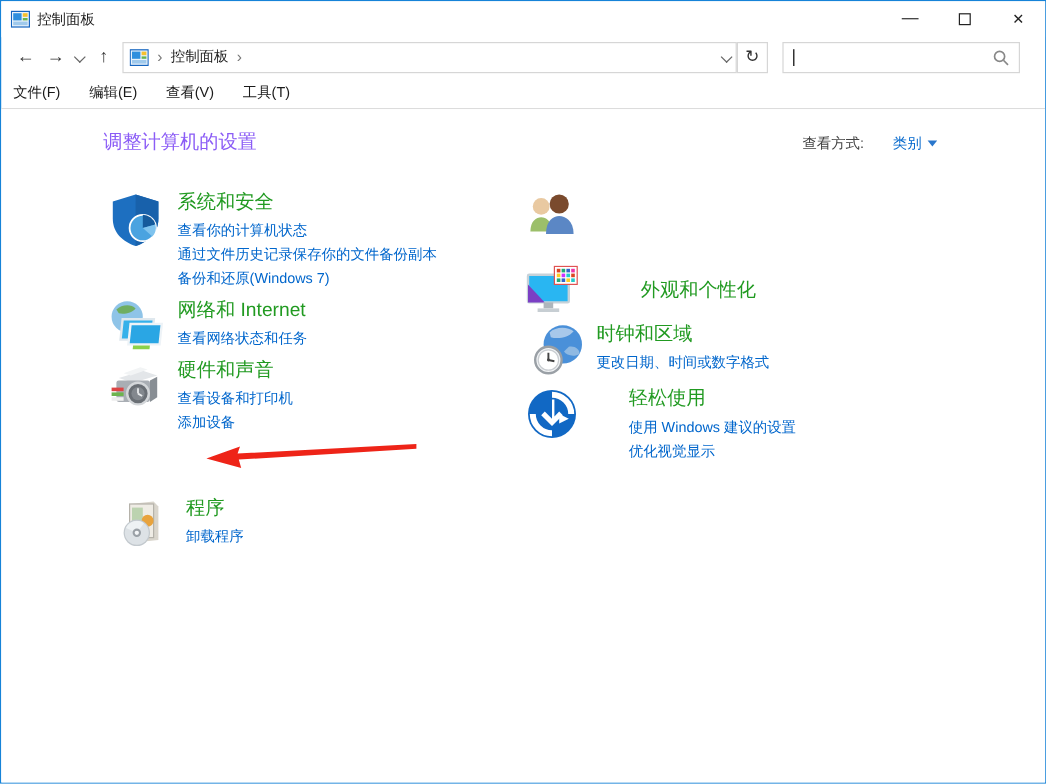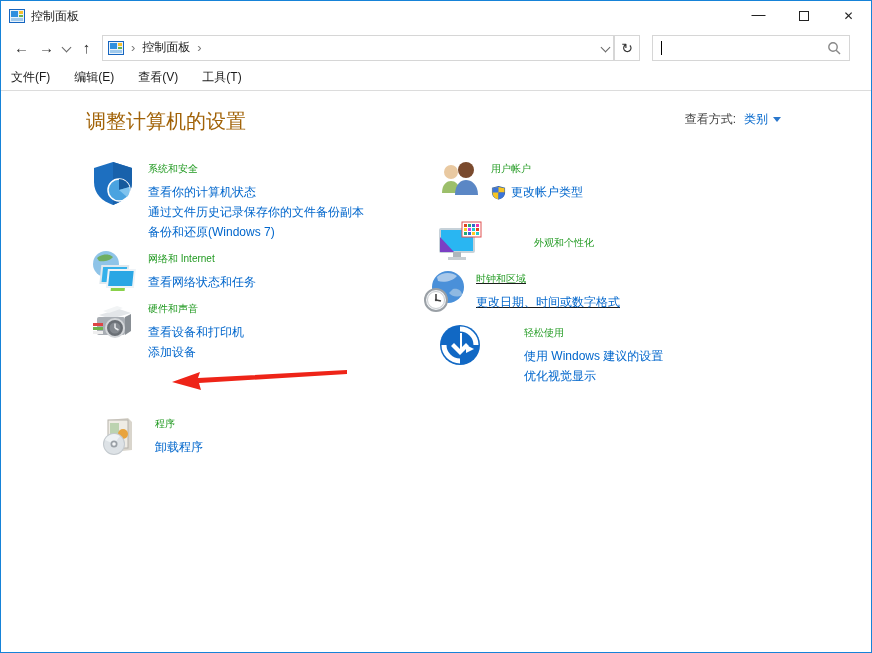--- a/index.html
+++ b/index.html
@@ -29,31 +29,31 @@
   .addr-spacer { flex:1; }
   .refresh-btn { width:26px; height:26px; border:1px solid #d6d6d6; border-left:1px solid #d6d6d6; display:flex; align-items:center; justify-content:center; font-size:14px; color:#333; }
   .searchbox { width:198px; height:26px; border:1px solid #d6d6d6; margin-left:12px; display:flex; align-items:center; padding:0 8px; }
   .caret { width:1px; height:14px; background:#000; }
   .search-spacer { flex:1; }
   
   .menubar { height:27px; display:flex; align-items:center; padding-left:10px; gap:24px; font-size:12px; border-bottom:1px solid #dcdcdc; }
   .menu-item { cursor:default; }
   
   .content { position:relative; height:562px; background:#fff; }
-  .page-title { position:absolute; left:85px; top:17px; font-size:20px; color:#a16207; }
+  .page-title { position:absolute; left:85px; top:17px; font-size:16px; color:#8b5cf6; }
   .view-by { position:absolute; right:90px; top:20px; font-size:12px; display:flex; align-items:center; }
-  .view-by .label { color:#444; margin-right:8px; }
+  .view-by .label { color:#444; margin-right:24px; }
   .view-by .value { color:#0066cc; }
   .tri-down { width:0; height:0; border-left:4px solid transparent; border-right:4px solid transparent; border-top:5px solid #2a77cc; margin-left:5px; }
   
   .cat { position:absolute; display:flex; }
   .cat .icon48 { width:48px; height:48px; flex:none; margin-right:11px; }
   .cat .icon44 { width:44px; height:44px; flex:none; margin-right:9px; }
   .cat-text {}
-  .cat-title { font-size:10px; color:#219a21; line-height:20px; margin-bottom:3px; cursor:pointer; }
+  .cat-title { font-size:16px; color:#219a21; line-height:20px; margin-bottom:3px; cursor:pointer; }
   .cat-link { font-size:12px; color:#0066cc; line-height:20px; cursor:pointer; display:flex; align-items:center; }
   .cat.center { align-items:center; }
   .cat.center .cat-title { margin-bottom:0; }
   .uac { width:15px; height:15px; margin-right:5px; flex:none; }
   
   .red-arrow { position:absolute; left:170px; top:277px; width:178px; height:26px; z-index:6; pointer-events:none; }
 </style>
 </head>
 <body>
 
@@ -202,33 +202,20 @@
     </div>
   </div>
 
   <div class="cat" style="left:437px; top:68px;">
     <svg class="icon44" viewBox="0 0 44 44">
       <circle cx="13" cy="13" r="7" fill="#e9c9a1"></circle>
       <path d="M4 34 C4 25 9 22 13 22 C17 22 22 25 22 34 Z" fill="#9cbf6a"></path>
       <circle cx="28" cy="11" r="8" fill="#7a4a2d"></circle>
       <path d="M17 36 C17 25 23 21 28 21 C33 21 40 25 40 36 Z" fill="#5b87c5"></path>
     </svg>
-    <div class="cat-text">
-      <div class="cat-title">用户帐户</div>
-      <div class="cat-link">
-        <svg class="uac" viewBox="0 0 16 16">
-          <path d="M8 1 L15 3 V8 C15 12 12 14.5 8 15.5 C4 14.5 1 12 1 8 V3 Z" fill="#2a5db0"></path>
-          <path d="M8 2 L8 15.5 C4.3 14.5 1.6 12 1.6 8 V3.4 Z M8 2 L14.4 3.4 V8 H8 Z" fill="#f7c522"></path>
-          <path d="M8 2 L14.4 3.4 V8 C14.4 11.8 11.6 14.4 8 15.4 V8 Z" fill="#3b74d9" opacity="0"></path>
-          <path d="M1.6 3.4 L8 2 V8 H1.6 Z" fill="#3b74d9"></path>
-          <path d="M8 8 H14.4 C14.4 11.8 11.6 14.5 8 15.5 Z" fill="#3b74d9"></path>
-        </svg>
-        <span>更改帐户类型</span>
-      </div>
-    </div>
   </div>
 
   <div class="cat center" style="left:437px; top:130px;gap:43px;">
     <svg class="icon44" viewBox="0 0 44 44">
       <rect x="2" y="8" width="34" height="23" rx="1" fill="#29b6f2" stroke="#c7d2d9" stroke-width="2"></rect>
       <polygon points="2,31 2,16 16,31" fill="#7b3fc4"></polygon>
       <rect x="15" y="31" width="8" height="5" fill="#aeb6bc"></rect>
       <rect x="10" y="36" width="18" height="3" fill="#c7ced3"></rect>
       <rect x="24" y="1" width="19" height="15" fill="#fff" stroke="#e05252"></rect>
       <g>
@@ -244,21 +231,21 @@
           <rect x="30" y="11" width="3" height="3" fill="#36c"></rect>
           <rect x="34" y="11" width="3" height="3" fill="#fc2"></rect>
           <rect x="38" y="11" width="3" height="3" fill="#2cc"></rect>
       </g>
     </svg>
     <div class="cat-text">
       <div class="cat-title">外观和个性化</div>
     </div>
   </div>
 
-  <div class="cat" style="left:422px; top:178px;text-decoration:underline;">
+  <div class="cat" style="left:443px; top:178px;">
     <svg class="icon44" viewBox="0 0 44 44">
       <circle cx="25" cy="18" r="16" fill="#4a90d9"></circle>
       <path d="M14 8 C19 3 29 3 34 7 C30 12 21 14 15 12 Z" fill="#a8c8ea"></path>
       <path d="M30 20 C35 19 39 22 39 26 C34 29 28 27 26 24 Z" fill="#8fb9e2"></path>
       <circle cx="13" cy="31" r="11" fill="#f2f4f6" stroke="#9aa0a6" stroke-width="2"></circle>
       <circle cx="13" cy="31" r="8.5" fill="#fff" stroke="#c9cdd1"></circle>
       <line x1="13" y1="31" x2="13" y2="25" stroke="#444" stroke-width="1.6"></line>
       <line x1="13" y1="31" x2="18" y2="32" stroke="#444" stroke-width="1.6"></line>
       <circle cx="13" cy="31" r="1.2" fill="#444"></circle>
     </svg>

